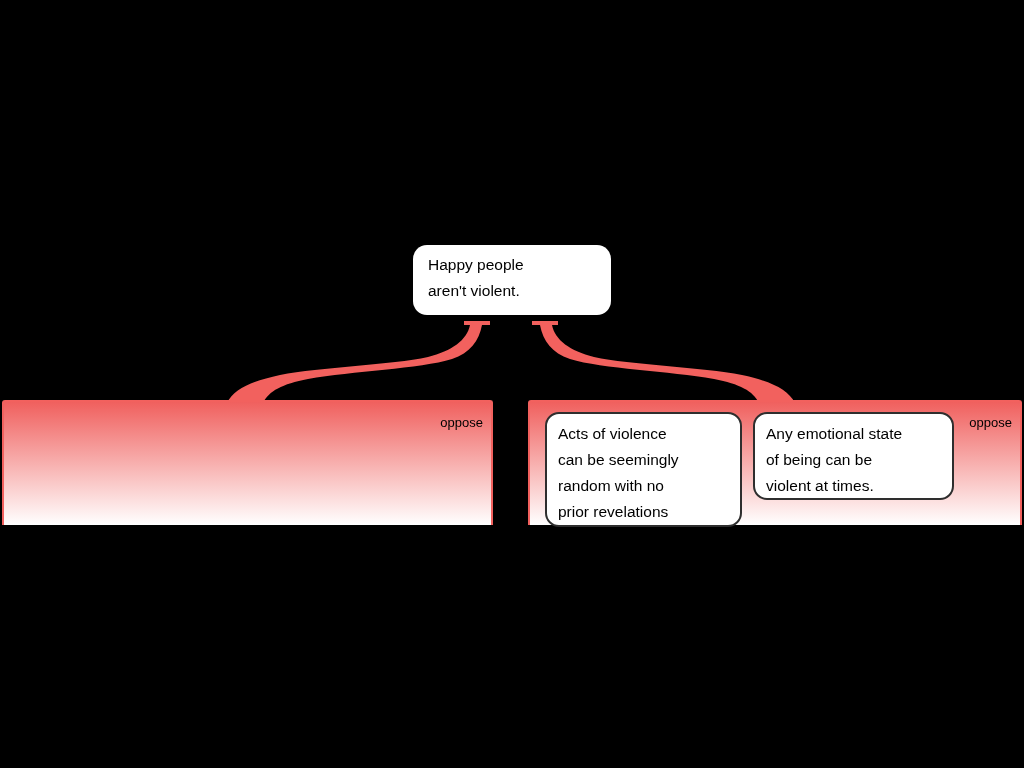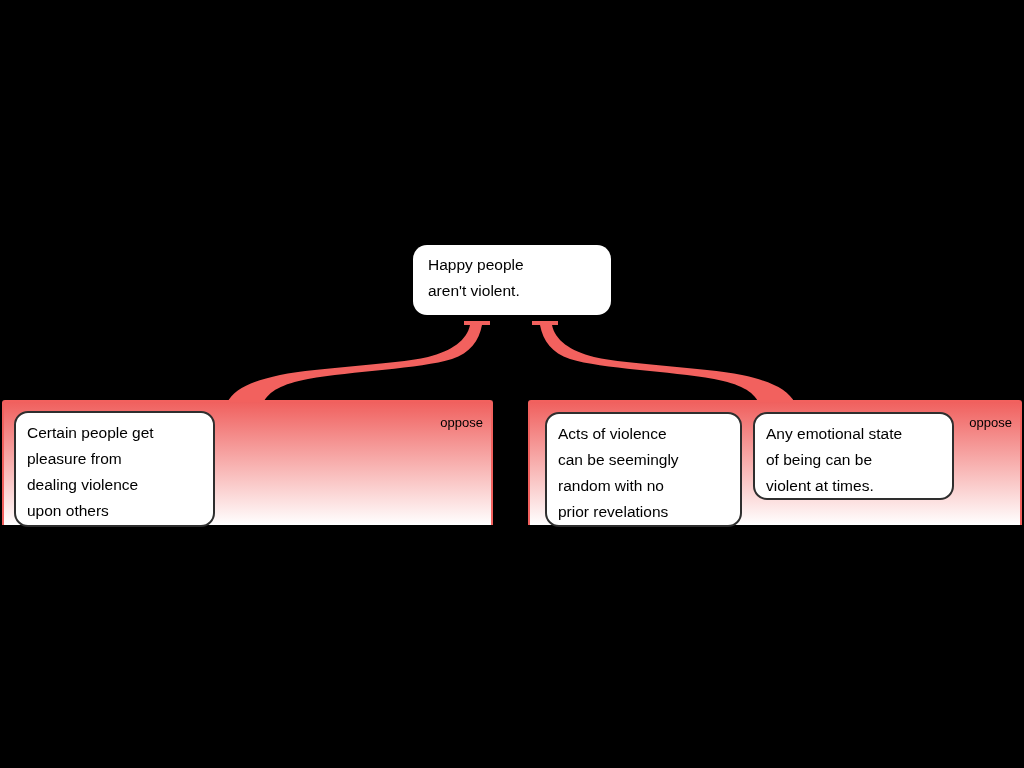--- a/index.html
+++ b/index.html
@@ -79,24 +79,20 @@
              C 670 371, 602 369, 570 359
              C 552 353, 543 341, 540 325
              Z"></path>
   </svg>
 
   <div class="node claim">Happy people
 aren't violent.</div>
 
   <div class="group" id="group-left">
     <span class="group-label">oppose</span>
-    <div class="premise" id="premise-0-0">Certain people get
-pleasure from
-dealing violence
-upon others</div>
   </div>
 
   <div class="group" id="group-right">
     <span class="group-label">oppose</span>
     <div class="premise" id="premise-1-0">Acts of violence
 can be seemingly
 random with no
 prior revelations</div>
     <div class="premise" id="premise-1-1">Any emotional state
 of being can be

